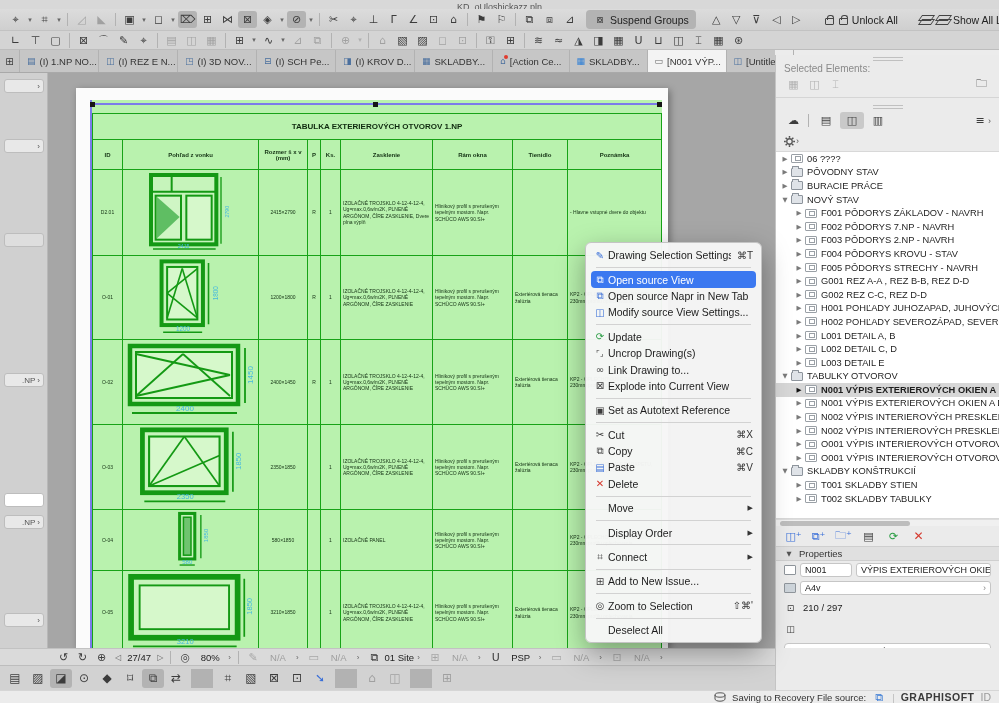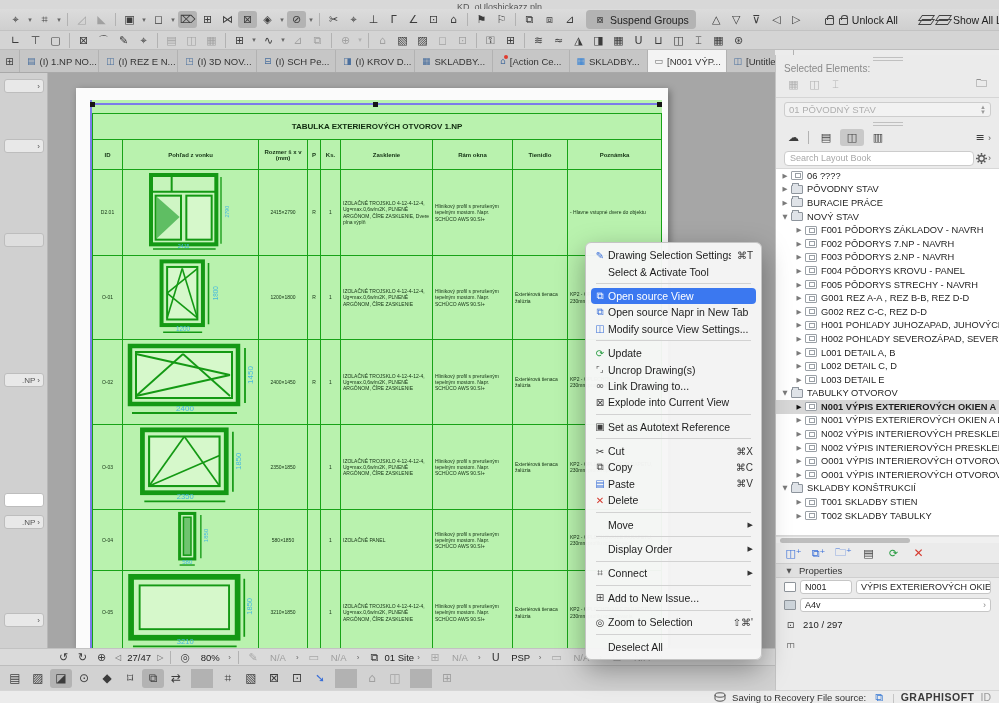--- a/index.html
+++ b/index.html
@@ -471,24 +471,20 @@
       </div>
     </div>
   </div>
 
   <div class="abs menu" data-name="context-menu">
     <div class="mi" data-name="menu-item-drawing-selection-settings">
       <span class="mico icon blue" data-name="pen-settings-icon">✎</span>
       <span class="ml">Drawing Selection Settings</span>
       <span class="ms">⌘T</span>
     </div>
-    <div class="mi" data-name="menu-item-select-activate-tool">
-      <span class="mico"></span>
-      <span class="ml">Select &amp; Activate Tool</span>
-    </div>
     <div class="msep" data-name="menu-separator"></div>
     <div class="mi hl" data-name="menu-item-open-source-view">
       <span class="mico icon" data-name="open-view-icon">⧉</span>
       <span class="ml">Open source View</span>
     </div>
     <div class="mi" data-name="menu-item-open-source-view-new-tab">
       <span class="mico icon blue" data-name="open-view-new-tab-icon">⧉</span>
       <span class="ml">Open source Napr in New Tab</span>
     </div>
     <div class="mi" data-name="menu-item-modify-source-view-settings">
@@ -577,44 +573,37 @@
     <div class="grab" data-name="panel-drag-handle"></div>
     <div class="rlabel" data-name="selected-elements-label">Selected Elements:</div>
     <div class="rrow" data-name="selected-elements-toolbar">
       <span class="icon dim" data-name="element-settings-icon">▦</span>
       <span class="icon dim" data-name="drawing-settings-icon">◫</span>
       <span class="icon dim" data-name="marker-settings-icon">⌶</span>
       <span style="flex:1"></span>
       <span class="icon" data-name="favorites-folder-icon">🗀</span>
     </div>
     <div class="rdivider" data-name="divider"></div>
-    <div class="rrow">
-      <div class="dropdown" data-name="renovation-filter-dropdown">
-        <span>01 PÔVODNÝ STAV</span>
-        <span class="stepper" data-name="stepper-icon">▲<br>▼</span>
-      </div>
-    </div>
     <div class="grab" style="margin-top:4px" data-name="panel-drag-handle"></div>
     <div class="rrow" style="height:21px" data-name="navigator-toolbar">
       <span class="icon" data-name="project-chooser-icon">☁</span>
       <span class="icon sep"></span>
       <span class="viewbtn" data-name="viewmap-button">
           <span class="icon" data-name="view-map-icon">▤</span>
         </span>
       <span class="viewbtn on" data-name="layoutbook-button">
           <span class="icon" data-name="layout-book-icon">◫</span>
         </span>
       <span class="viewbtn" data-name="publisher-button">
           <span class="icon" data-name="publisher-icon">▥</span>
         </span>
       <span style="flex:1"></span>
       <span class="gearbtn" data-name="navigator-menu-button"><span class="icon" style="width:14px" data-name="hamburger-icon">≡</span>›</span>
     </div>
     <div class="rrow" style="height:20px">
-      <input class="search" data-name="search-input" placeholder="Search Layout Book" style="">
       <span class="gearbtn" data-name="search-settings-button">
         <svg width="11" height="11" viewBox="0 0 12 12" data-name="gear-icon">
           <circle cx="6" cy="6" r="3" fill="none" stroke="#555" stroke-width="1.4"></circle>
           <g stroke="#555" stroke-width="1.6">
             <line x1="6" y1="0" x2="6" y2="2"></line>
               <line x1="6" y1="10" x2="6" y2="12"></line>
             <line x1="0" y1="6" x2="2" y2="6"></line>
               <line x1="10" y1="6" x2="12" y2="6"></line>
             <line x1="1.8" y1="1.8" x2="3.2" y2="3.2"></line>
               <line x1="8.8" y1="8.8" x2="10.2" y2="10.2"></line>
@@ -664,21 +653,21 @@
 
         <div class="trow" data-name="layout-tree-item" style="padding-left: 18px;">
           <span class="exp" data-name="expander-icon">▶</span>
           <span class="ticon" data-name="layout-icon"></span>
           <span>F003 PÔDORYS 2.NP - NAVRH</span>
         </div>
 
         <div class="trow" data-name="layout-tree-item" style="padding-left: 18px;">
           <span class="exp" data-name="expander-icon">▶</span>
           <span class="ticon" data-name="layout-icon"></span>
-          <span>F004 PÔDORYS KROVU - PANEL</span>
+          <span>F004 PÔDORYS KROVU - STAV</span>
         </div>
 
         <div class="trow" data-name="layout-tree-item" style="padding-left: 18px;">
           <span class="exp" data-name="expander-icon">▶</span>
           <span class="ticon" data-name="layout-icon"></span>
           <span>F005 PÔDORYS STRECHY - NAVRH</span>
         </div>
 
         <div class="trow" data-name="layout-tree-item" style="padding-left: 18px;">
           <span class="exp" data-name="expander-icon">▶</span>

